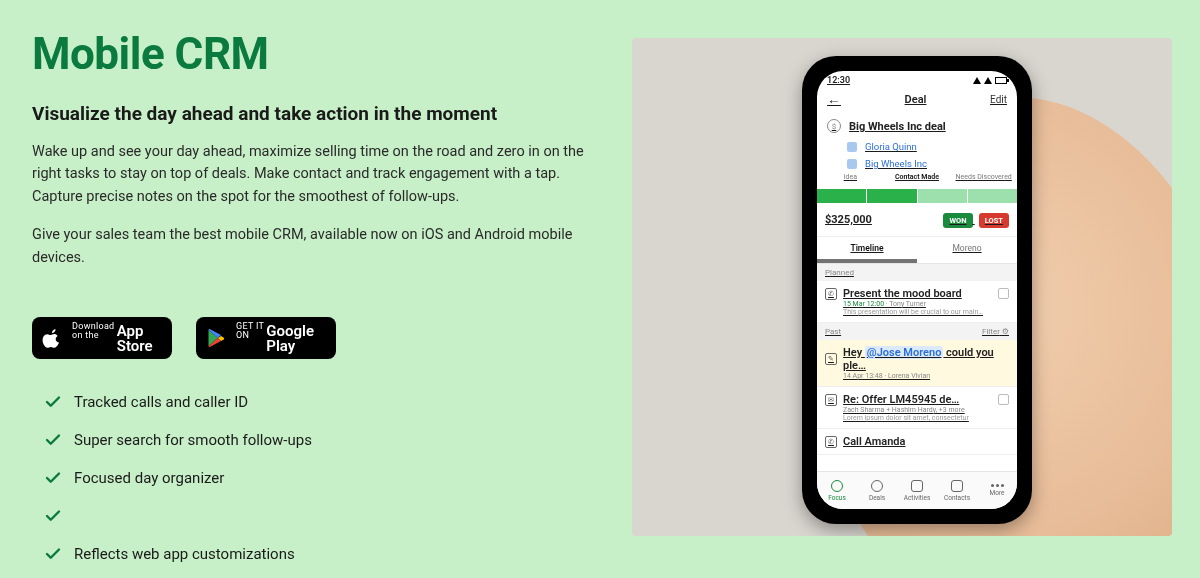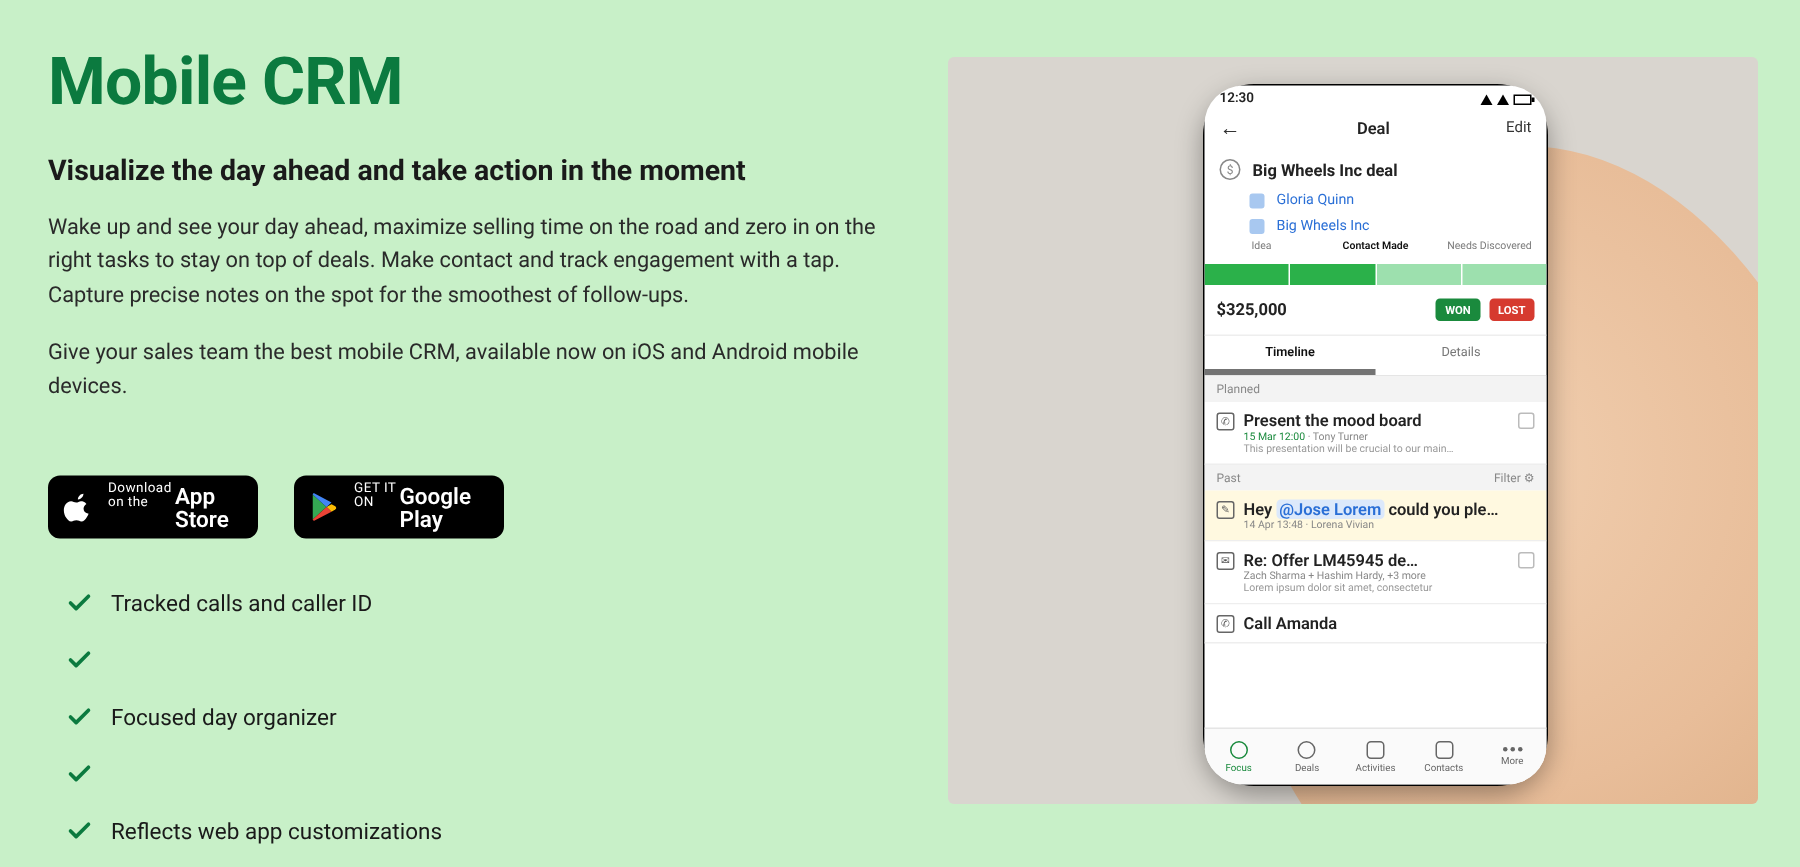--- a/index.html
+++ b/index.html
@@ -86,21 +86,22 @@
   .hand {
     position:absolute; right:-70px; bottom:-80px; width:420px; height:520px;
     background: radial-gradient(circle at 40% 40%, #f1cfb0 0%, #e8bd99 55%, #d9a97f 100%);
     border-radius: 50% 50% 40% 40% / 60% 60% 40% 40%;
     transform: rotate(-8deg);
   }
   .phone {
     position:absolute; left:170px; top:18px; width:230px; height:468px;
     background:#000; border-radius:34px;
     box-shadow: 0 6px 18px rgba(0,0,0,0.35);
-    padding:1px;
+    padding:15px;
+    text-decoration:underline;
   }
   .screen {
     width:100%; height:100%; background:#fff; border-radius:26px;
     overflow:hidden; position:relative; font-size:9px; color:#222;
   }
   .statusbar {
     display:flex; justify-content:space-between; align-items:center;
     padding:4px 10px 2px 10px; font-size:9px; font-weight:600;
   }
   .statusbar .sicons { display:flex; gap:3px; align-items:center; }
@@ -206,20 +207,21 @@
       <li>
         <svg class="check" viewBox="0 0 24 24" fill="none" stroke="currentColor" stroke-width="3.2" stroke-linecap="round" stroke-linejoin="round">
             <polyline points="20 6 9 17 4 12"></polyline>
           </svg>
         <span>Tracked calls and caller ID</span>
       </li>
       <li>
         <svg class="check" viewBox="0 0 24 24" fill="none" stroke="currentColor" stroke-width="3.2" stroke-linecap="round" stroke-linejoin="round">
             <polyline points="20 6 9 17 4 12"></polyline>
           </svg>
+        <span>Super search for smooth follow-ups</span>
       </li>
       <li>
         <svg class="check" viewBox="0 0 24 24" fill="none" stroke="currentColor" stroke-width="3.2" stroke-linecap="round" stroke-linejoin="round">
             <polyline points="20 6 9 17 4 12"></polyline>
           </svg>
         <span>Focused day organizer</span>
       </li>
       <li>
         <svg class="check" viewBox="0 0 24 24" fill="none" stroke="currentColor" stroke-width="3.2" stroke-linecap="round" stroke-linejoin="round">
             <polyline points="20 6 9 17 4 12"></polyline>
@@ -283,21 +285,21 @@
           <div class="amountrow">
             <span class="amount">$325,000</span>
             <span>
               <span class="pill won">WON</span>
               <span class="pill lost">LOST</span>
             </span>
           </div>
 
           <div class="tabs2">
             <span class="active2">Timeline</span>
-            <span>Details</span>
+            <span>Moreno</span>
           </div>
 
           <div class="section-label">Planned</div>
           <div class="card">
             <div class="crow">
               <span class="cicon">✆</span>
               <span class="ctitle">Present the mood board</span>
               <span class="donebox"></span>
             </div>
             <div class="cmeta"><span class="grn">15 Mar 12:00</span><span> · Tony Turner</span></div>
@@ -306,21 +308,21 @@
 
           <div class="section-label flex">
             <span>Past</span>
             <span class="filter-icn"><span>Filter</span> ⚙</span>
           </div>
 
           <div class="card hl">
             <div class="crow">
               <span class="cicon">✎</span>
               <span class="ctitle">
-                <span>Hey </span><span class="mention">@Jose Lorem</span><span> could you ple…</span>
+                <span>Hey </span><span class="mention">@Jose Moreno</span><span> could you ple…</span>
               </span>
             </div>
             <div class="cmeta">14 Apr 13:48 · Lorena Vivian</div>
           </div>
 
           <div class="card">
             <div class="crow">
               <span class="cicon">✉</span>
               <span class="ctitle">Re: Offer LM45945 de…</span>
               <span class="donebox"></span>

